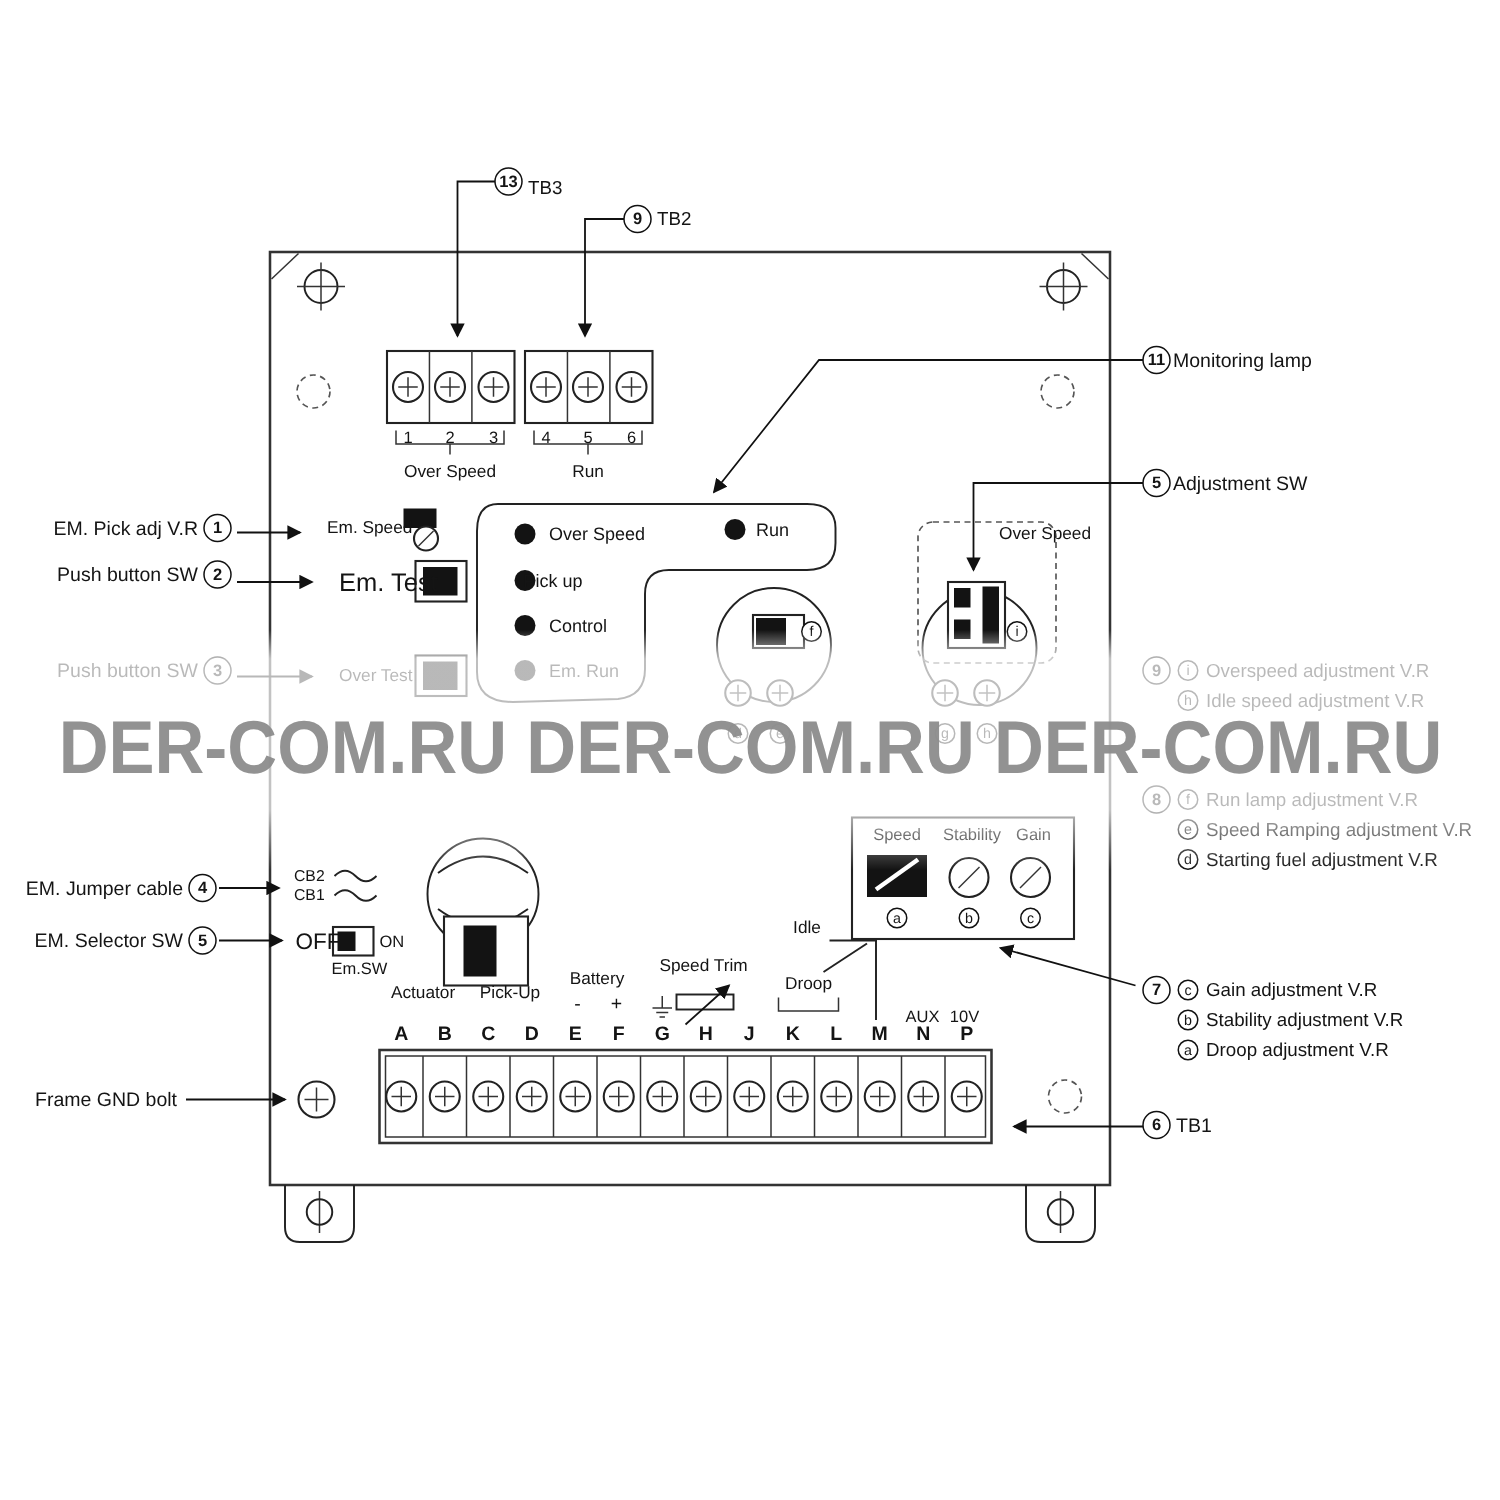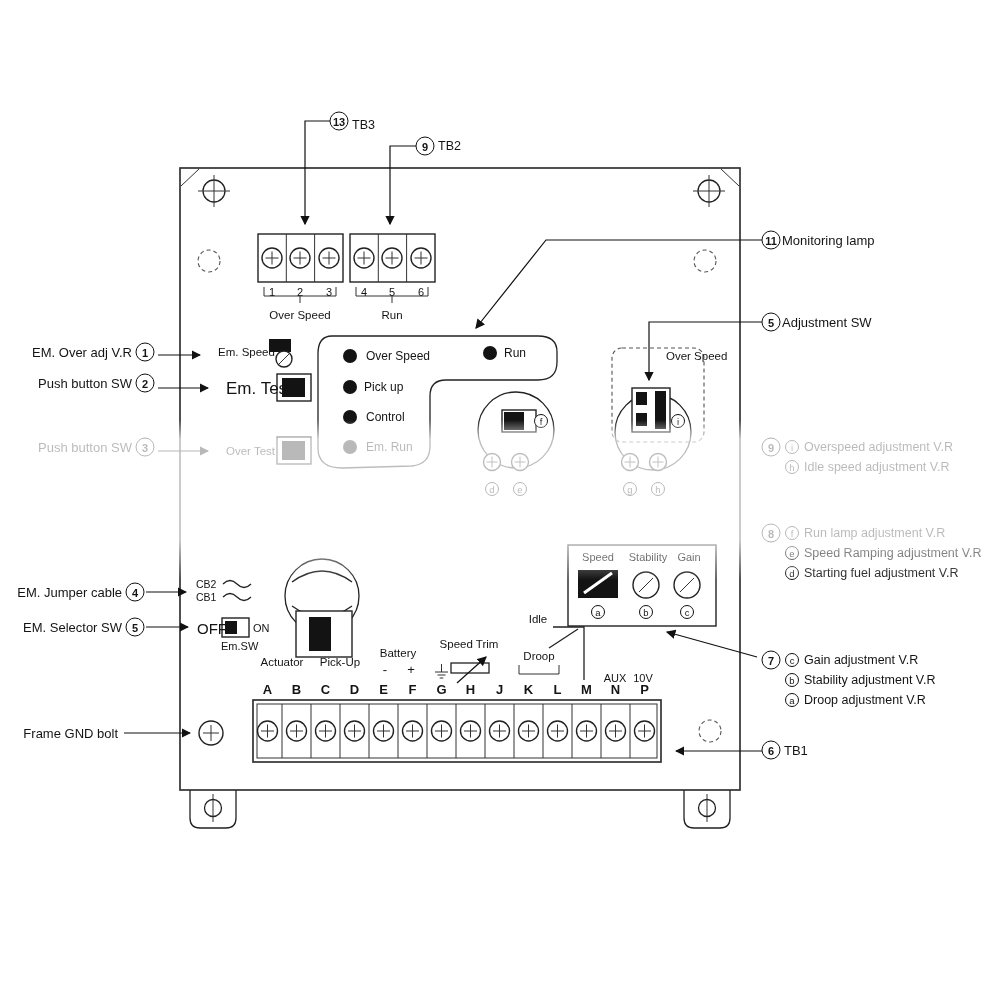--- a/index.html
+++ b/index.html
@@ -253,21 +253,21 @@
 
 <span class="ctr sm" style="left:272px;top:292px">1</span>
 <span class="ctr sm" style="left:300px;top:292px">2</span>
 <span class="ctr sm" style="left:329px;top:292px">3</span>
 <span class="ctr sm" style="left:364px;top:292px">4</span>
 <span class="ctr sm" style="left:392px;top:292px">5</span>
 <span class="ctr sm" style="left:421px;top:292px">6</span>
 <span class="ctr" style="left:300px;top:315px">Over Speed</span>
 <span class="ctr" style="left:392px;top:315px">Run</span>
 
-<span class="lr" style="right:868px;top:352px">EM. Over adj V.R</span>
+<span class="lr" style="right:868px;top:352px">EM. Pick adj V.R</span>
 <span class="cnum" style="left:145px;top:352px">1</span>
 <span class="lbl" style="left:218px;top:352px;font-size:11.5px">Em. Speed</span>
 
 <span class="lr" style="right:868px;top:383px">Push button SW</span>
 <span class="cnum" style="left:145px;top:383px">2</span>
 <span class="lbl" style="left:226px;top:389px;font-size:17px">Em. Test</span>
 
 <span class="lr" style="right:868px;top:447px">Push button SW</span>
 <span class="cnum" style="left:145px;top:447px">3</span>
 <span class="lbl" style="left:226px;top:451px;font-size:11.5px">Over Test</span>
@@ -279,21 +279,21 @@
 
 <span class="lr" style="right:878px;top:627px">EM. Selector SW</span>
 <span class="cnum" style="left:135px;top:627px">5</span>
 <span class="lbl" style="left:197px;top:628px;font-size:15px">OFF</span>
 <span class="lbl" style="left:253px;top:628px;font-size:11px">ON</span>
 <span class="lbl" style="left:221px;top:646px;font-size:11px">Em.SW</span>
 
 <span class="lr" style="right:882px;top:733px">Frame GND bolt</span>
 
 <span class="lbl" style="left:366px;top:356px;font-size:12px">Over Speed</span>
-<span class="lbl" style="left:364px;top:387px;font-size:12px">Pick up</span>
+<span class="lbl" style="left:349px;top:387px;font-size:12px">Pick up</span>
 <span class="lbl" style="left:366px;top:417px;font-size:12px">Control</span>
 <span class="lbl" style="left:366px;top:447px;font-size:12px">Em. Run</span>
 <span class="lbl" style="left:504px;top:353px;font-size:12px">Run</span>
 
 <span class="cnum" style="left:771px;top:240px">11</span>
 <span class="lbl" style="left:782px;top:240px;font-size:13px">Monitoring lamp</span>
 
 <span class="cnum" style="left:771px;top:322px">5</span>
 <span class="lbl" style="left:782px;top:322px;font-size:13px">Adjustment SW</span>
 <span class="lbl" style="left:666px;top:356px;font-size:11.5px">Over Speed</span>
@@ -373,14 +373,17 @@
 <span class="ctr" style="left:398px;top:653px">Battery</span>
 <span class="ctr" style="left:385px;top:669px;font-size:13px">-</span>
 <span class="ctr" style="left:411px;top:669px;font-size:13px">+</span>
 <span class="ctr" style="left:469px;top:644px">Speed Trim</span>
 <span class="ctr" style="left:538px;top:619px">Idle</span>
 <span class="ctr" style="left:539px;top:656px">Droop</span>
 <span class="ctr" style="left:615px;top:678px;font-size:11px">AUX</span>
 <span class="ctr" style="left:643px;top:678px;font-size:11px">10V</span>
 
 <div id="fadeband"></div>
+<div id="watermark">
+  <span>DER-COM.RU DER-COM.RU DER-COM.RU</span>
+</div>
 
 </div>
 
 </body></html>

